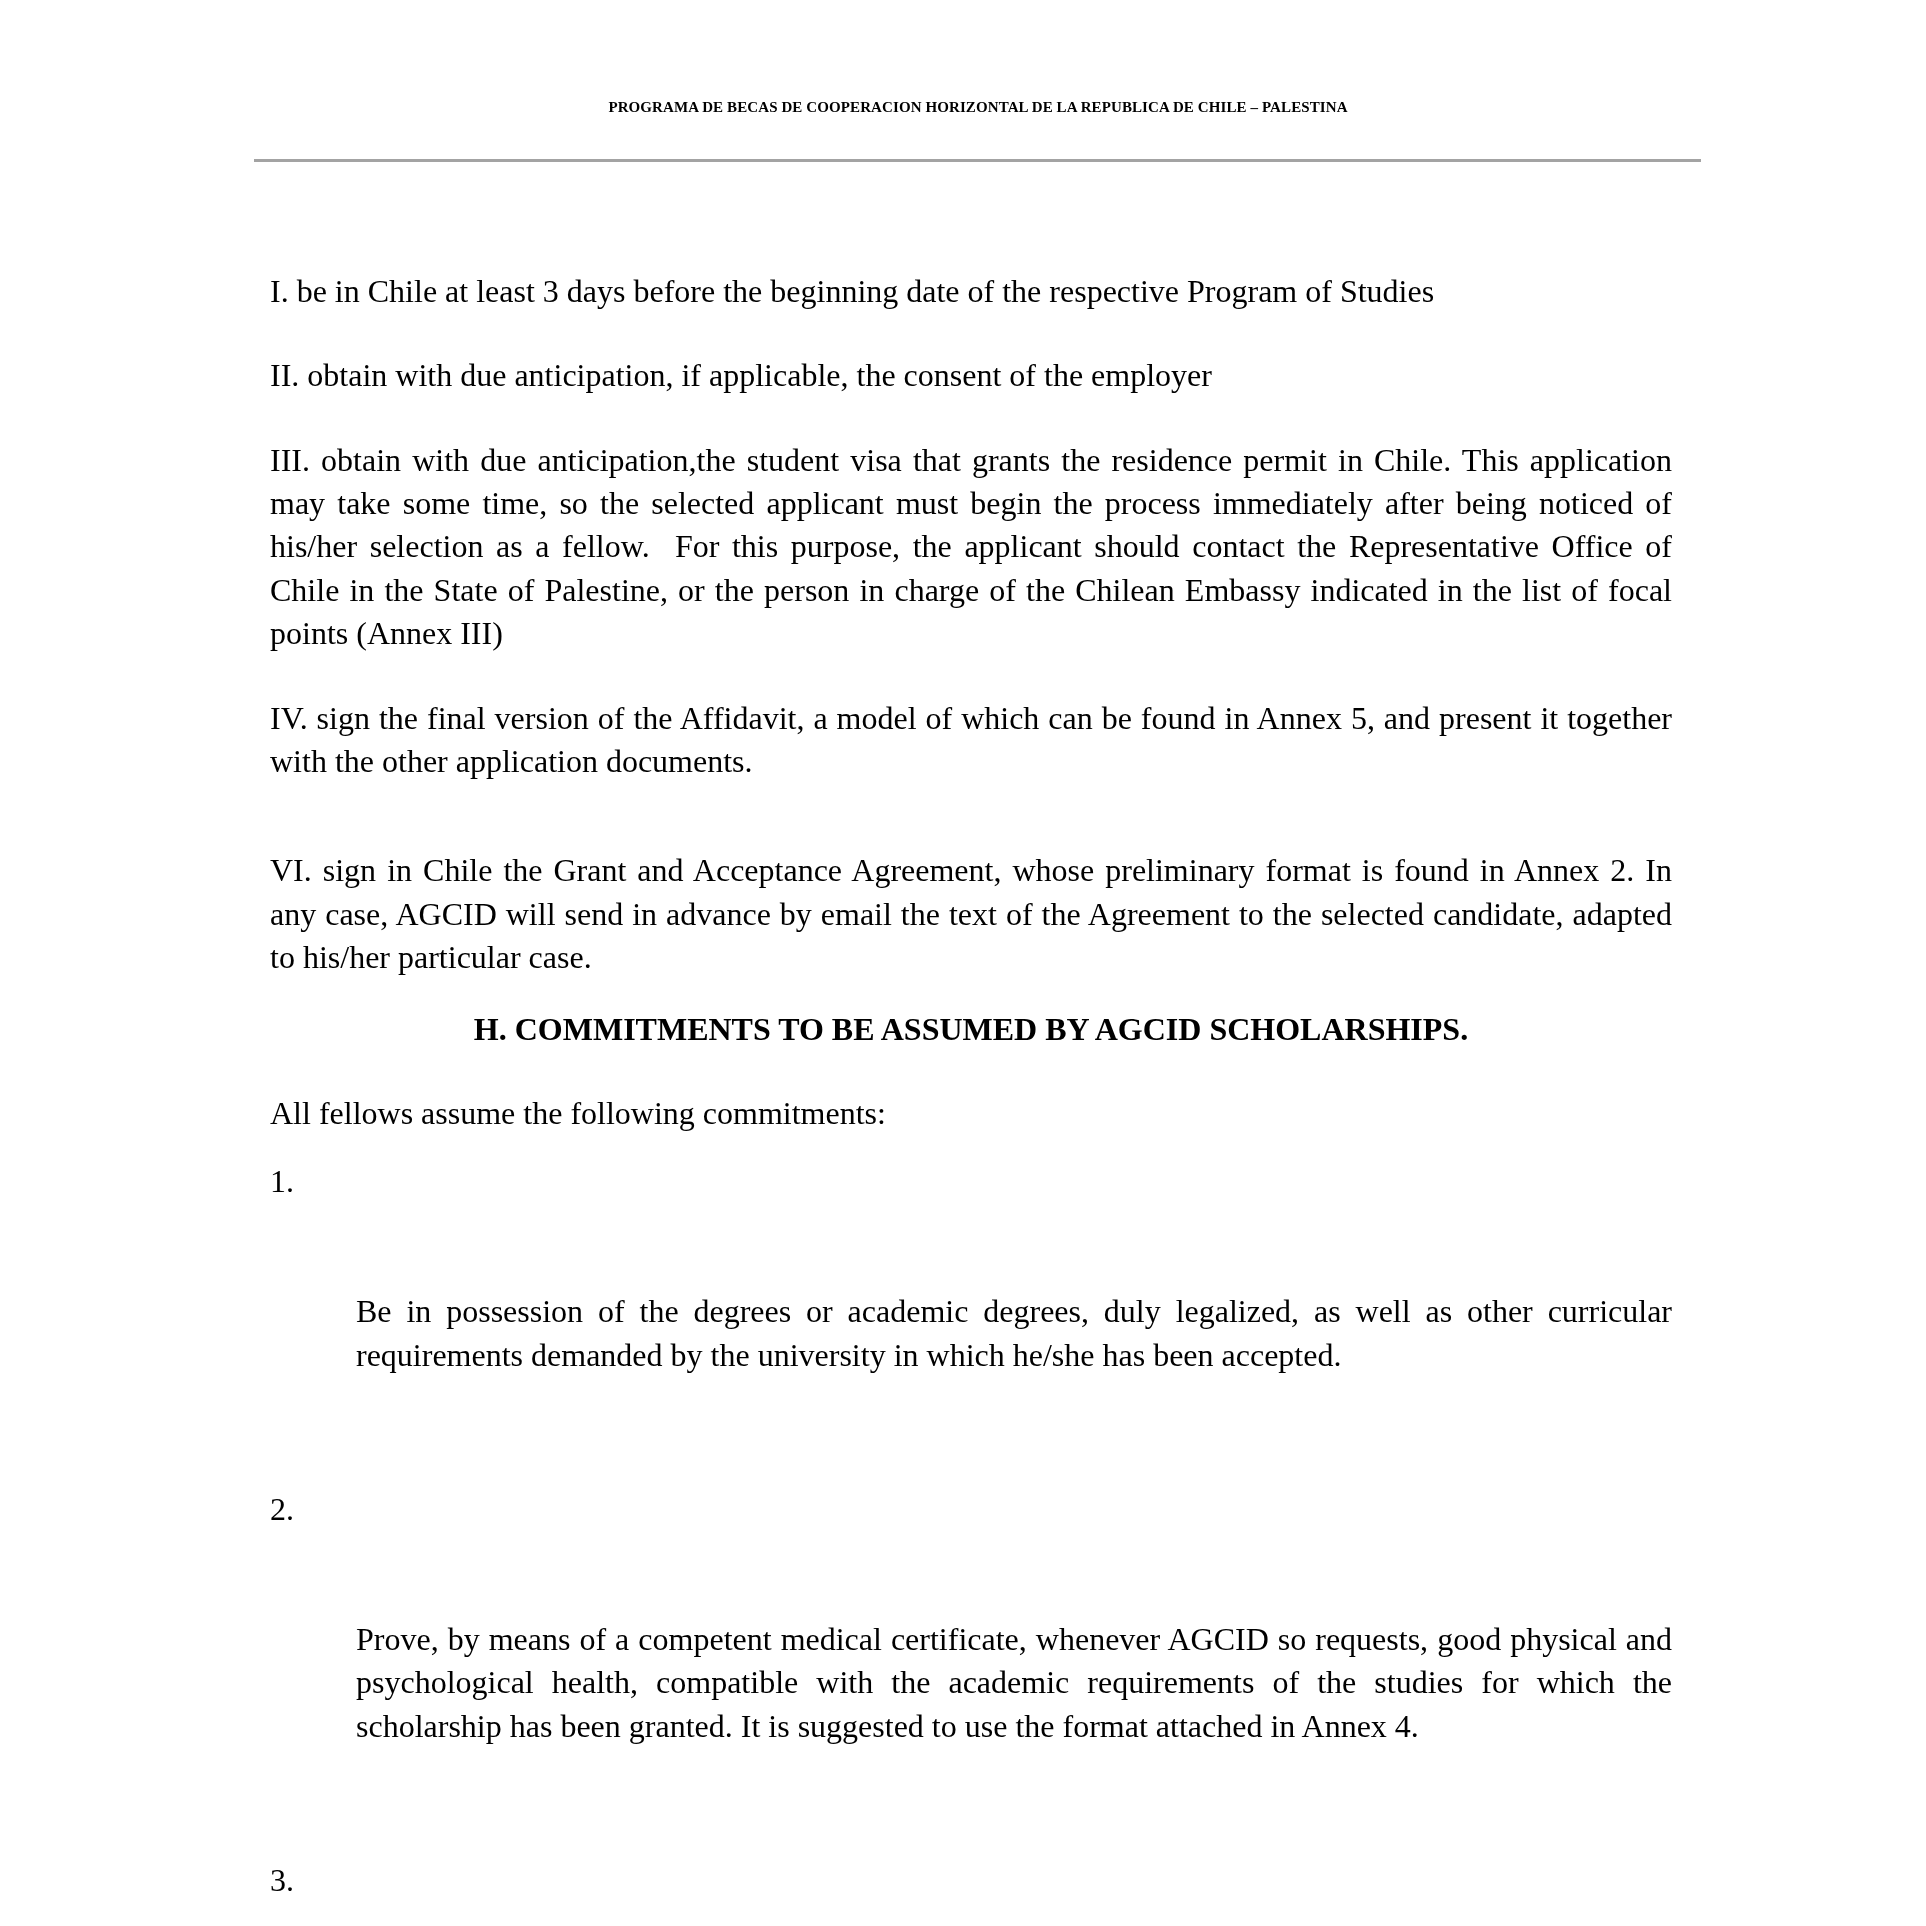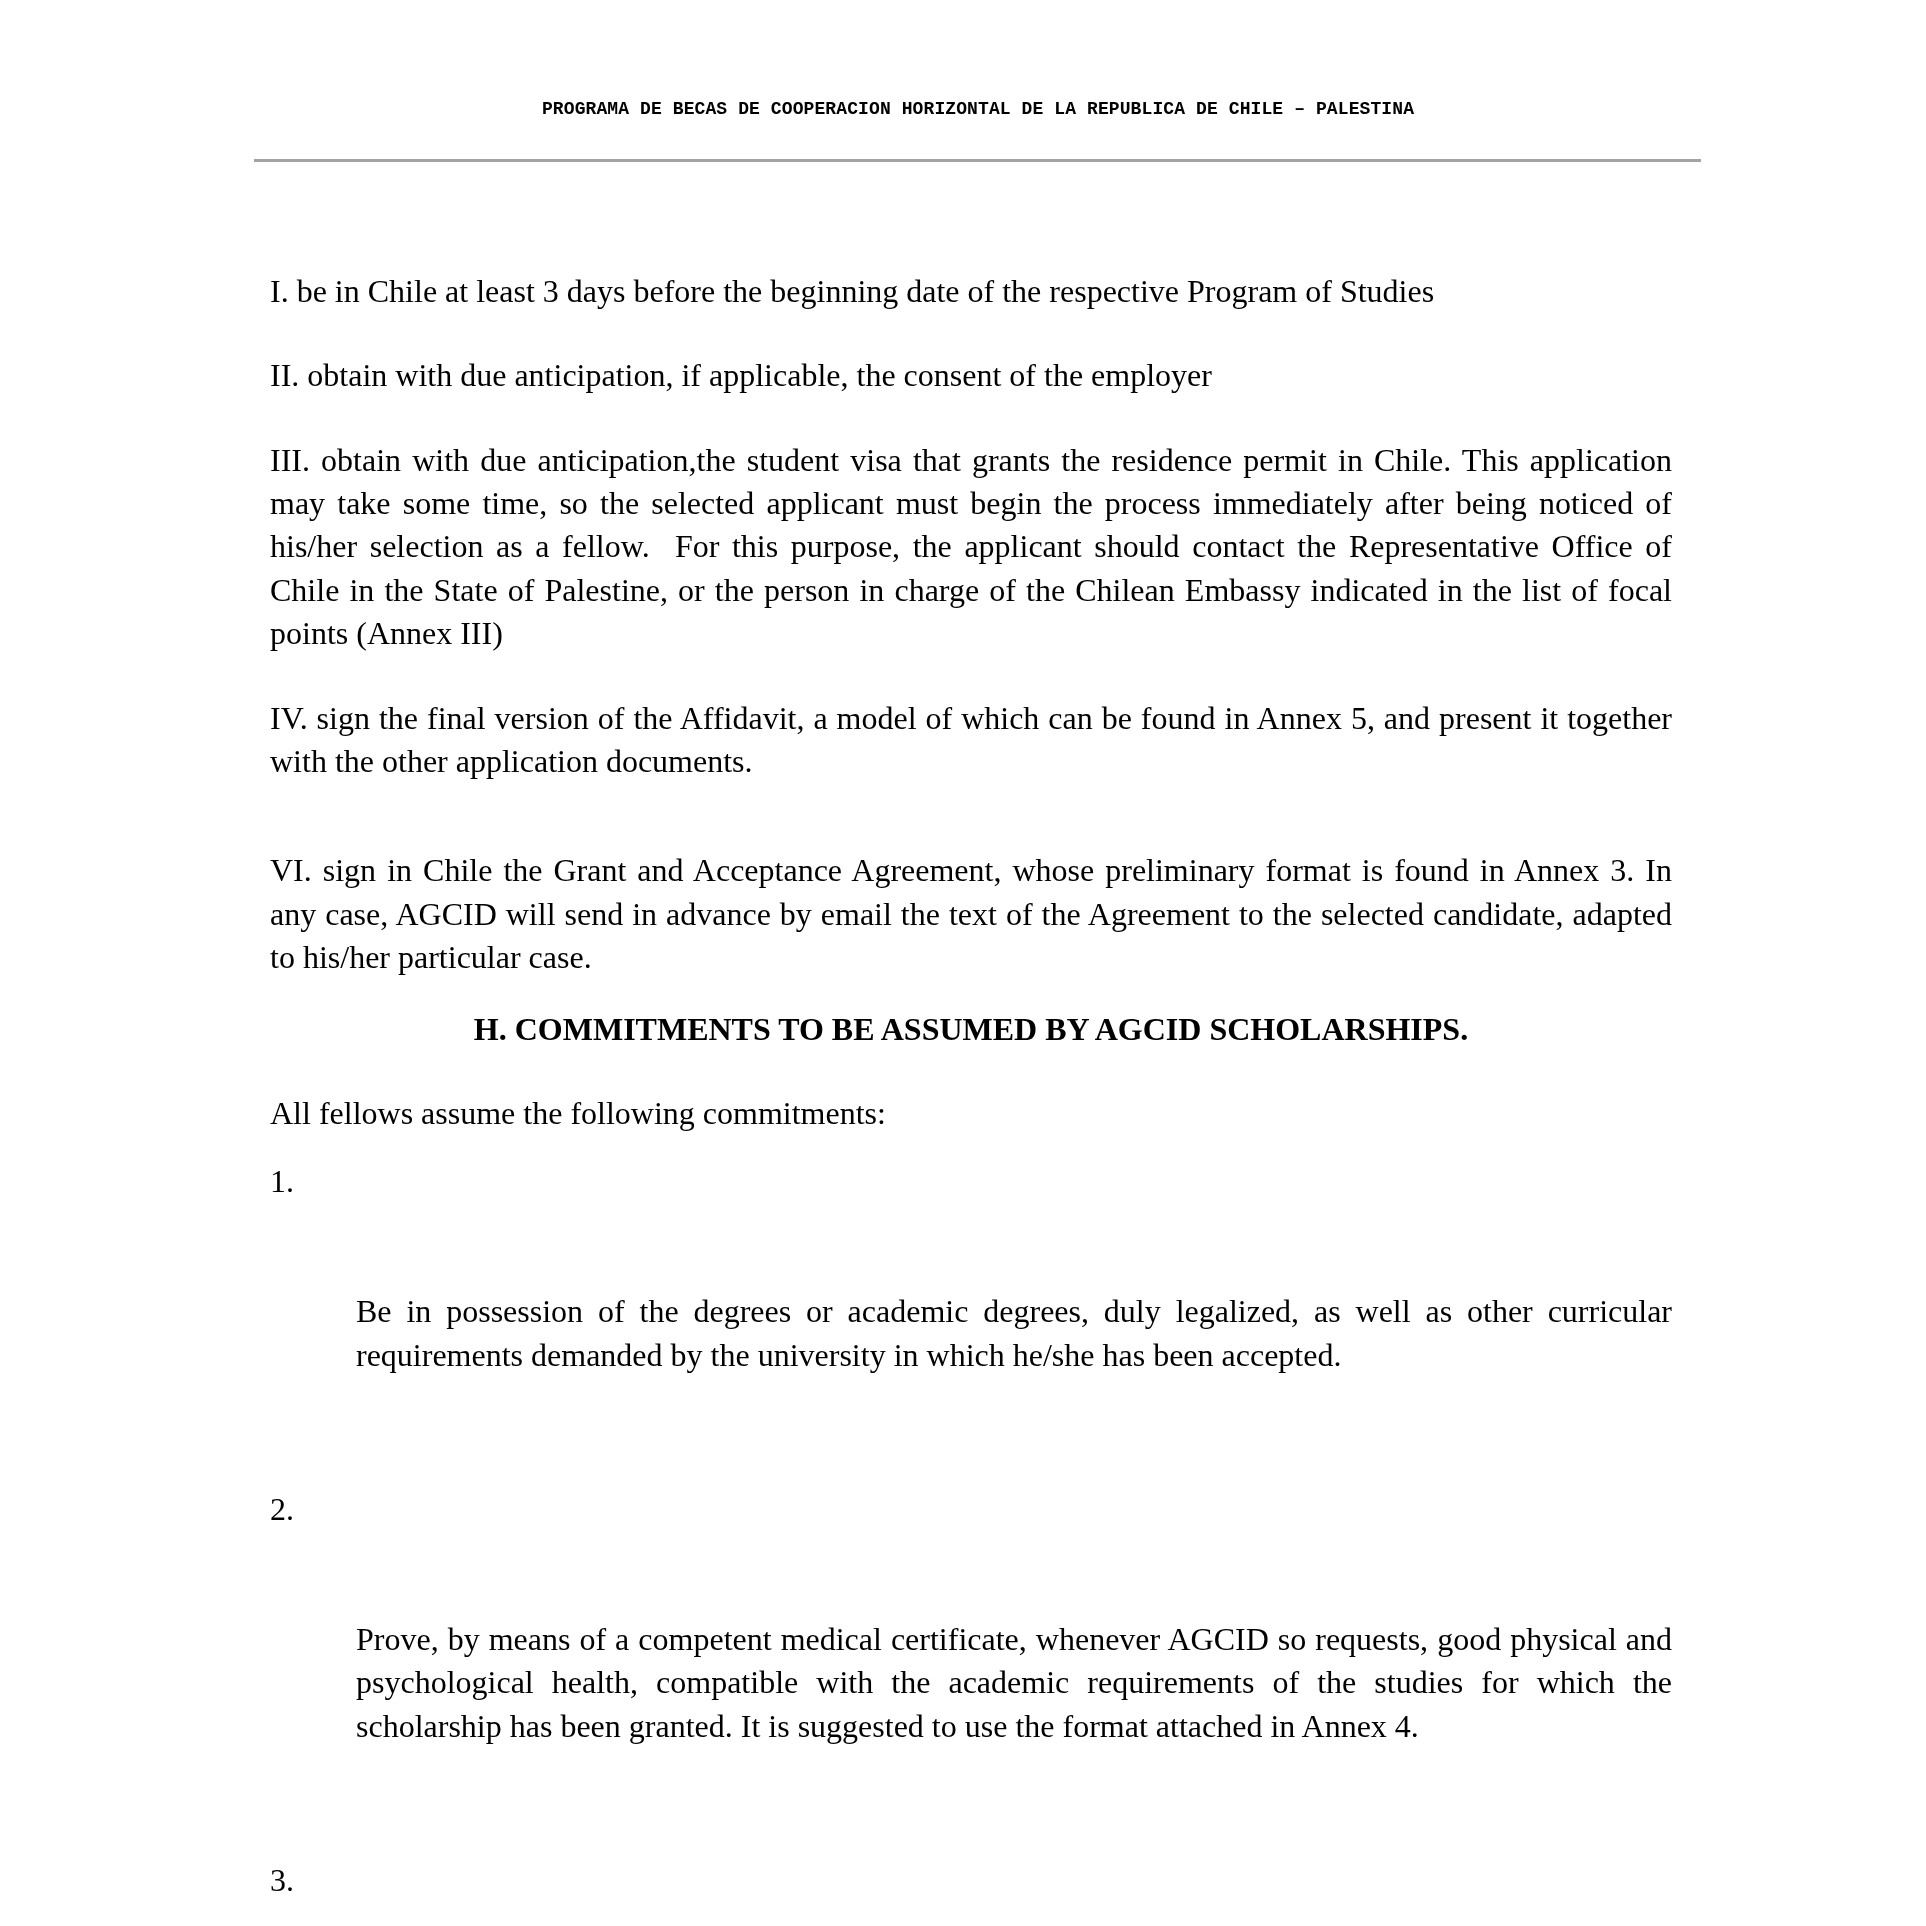--- a/index.html
+++ b/index.html
@@ -26,23 +26,23 @@
 
   
   .running-header {
     position: absolute;
     left: 254px;
     top: 100px;
     width: 1448px;
     text-align: center;
   }
   .running-header-text {
-    font-family: Liberation Mono, monospace;
+    font-family: Liberation Serif, serif;
     font-weight: bold;
-    font-size: 18px;
+    font-size: 15px;
     letter-spacing: 0.1px;
     color: #000000;
     line-height: 1.0;
     white-space: nowrap;
   }
   .header-rule {
     position: absolute;
     left: 254px;
     top: 159px;
     width: 1447px;
@@ -134,21 +134,21 @@
     <div class="gap-md"></div>
 
     <p class="body-par">III. obtain with due anticipation,the student visa that grants the residence permit in Chile. This application may take some time, so the selected applicant must begin the process immediately after being noticed of  his/her selection as a fellow.  For this purpose, the applicant should contact the Representative Office of Chile in the State of Palestine, or the person in charge of the Chilean Embassy indicated in the list of focal points (Annex III)</p>
     <div class="gap-md"></div>
 
     <p class="body-par">IV. sign the final version of the Affidavit, a model of which can be found in Annex 5, and present it together with the other application documents.</p>
     <div class="gap-md"></div>
 
     <div class="gap-md"></div>
 
-    <p class="body-par">VI. sign in Chile the Grant and Acceptance Agreement, whose preliminary format is found in Annex 3. In any case, AGCID will send in advance by email the text of the Agreement to the selected candidate, adapted to his/her particular case.</p>
+    <p class="body-par">VI. sign in Chile the Grant and Acceptance Agreement, whose preliminary format is found in Annex 2. In any case, AGCID will send in advance by email the text of the Agreement to the selected candidate, adapted to his/her particular case.</p>
     <div class="gap-lg"></div>
 
     <h2 class="section-heading">H. COMMITMENTS TO BE ASSUMED BY AGCID SCHOLARSHIPS.</h2>
     <div class="gap-md"></div>
 
     <p class="body-par">All fellows assume the following commitments:</p>
     <div class="gap-md"></div>
 
     <ol class="commitments">
       <li>

